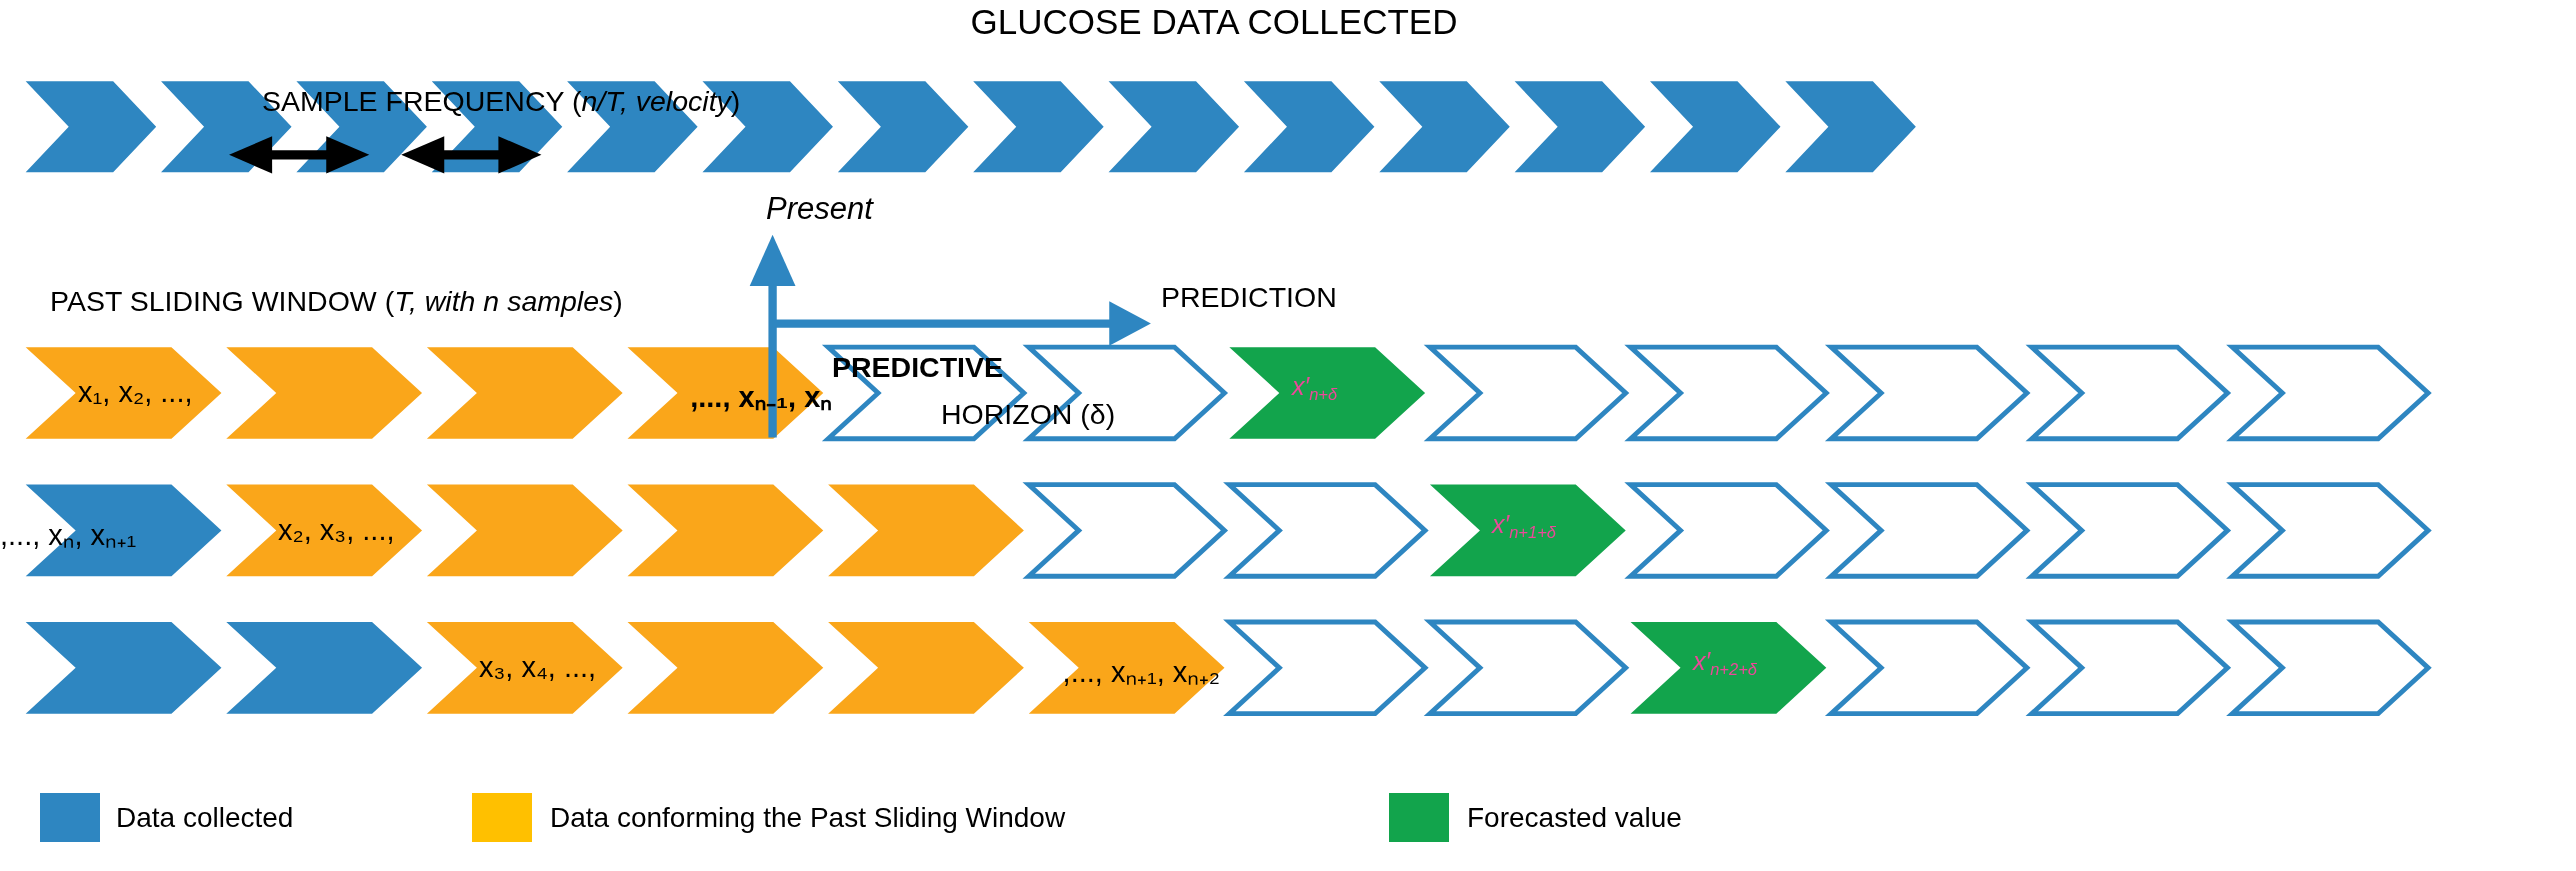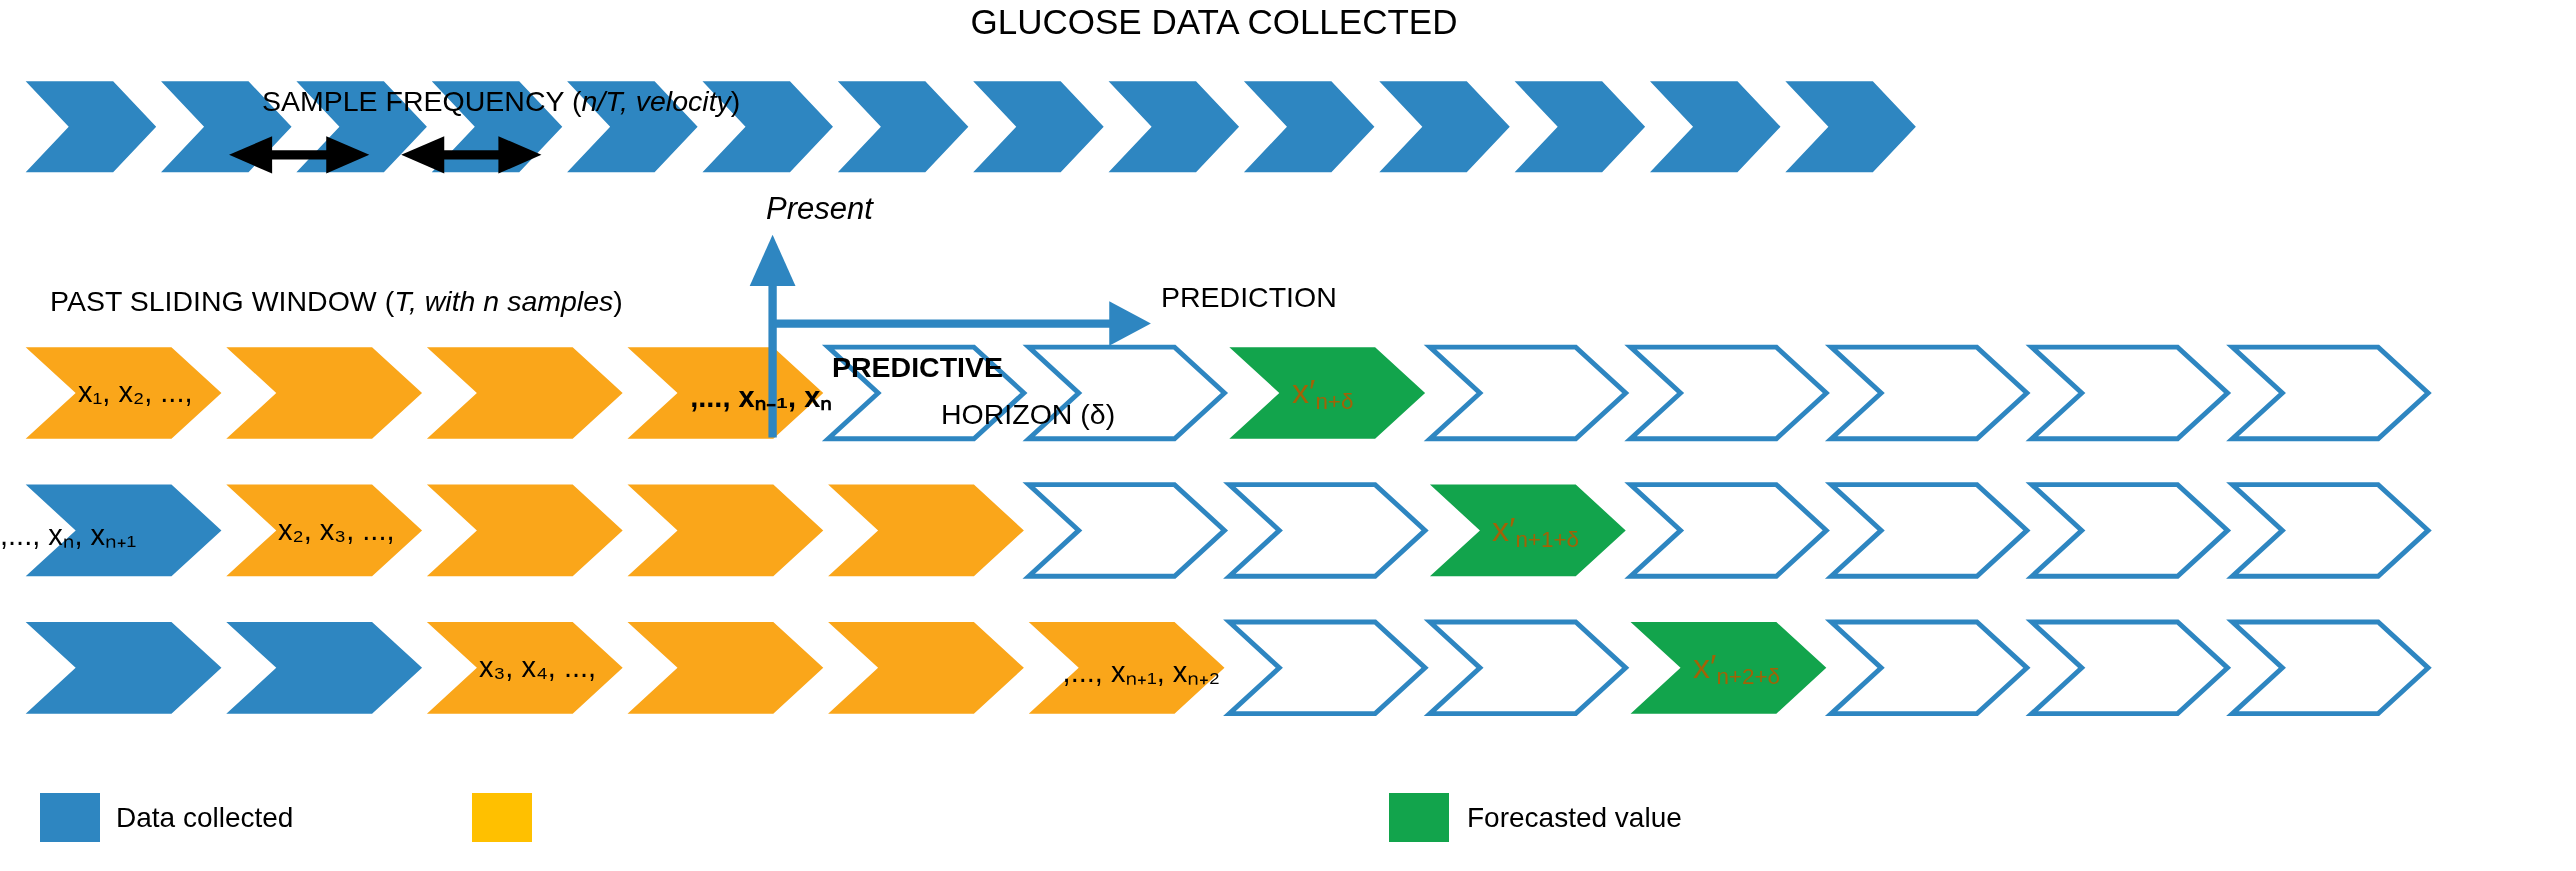--- a/index.html
+++ b/index.html
@@ -70,23 +70,24 @@
     vertical-align: -0.28em;
   }
   .rowlabel {
     position: absolute;
     font-size: 29px;
     white-space: nowrap;
     color: #000;
   }
   .greenlabel {
     position: absolute;
-    font-size: 34px;
-    white-space: nowrap;
-    color: #a16207;
+    font-size: 25px;
+    white-space: nowrap;
+    color: #ec4899;
+    font-style: italic;
   }
   .legend-item {
     position: absolute;
     display: flex;
     align-items: center;
     gap: 18px;
     height: 49px;
   }
   .legend-swatch {
     width: 60px;
@@ -215,20 +216,21 @@
       <div class="greenlabel" style="left: 1693px; top: 647px;"><span>x′</span><span class="sub">n+2+δ</span></div>
     </div>
 
   <div id="legend">
       <div class="legend-item" style="left: 40px; top: 793px; gap: 16px;">
         <div class="legend-swatch" style="background: rgb(46, 134, 193);"></div>
         <div class="legend-text">Data collected</div>
       </div>
       <div class="legend-item" style="left: 472px; top: 793px;">
         <div class="legend-swatch" style="background: rgb(255, 192, 0);"></div>
+        <div class="legend-text">Data conforming the Past Sliding Window</div>
       </div>
       <div class="legend-item" style="left: 1389px; top: 793px;">
         <div class="legend-swatch" style="background: rgb(18, 164, 76);"></div>
         <div class="legend-text">Forecasted value</div>
       </div>
     </div>
 
 </div>
 
 

